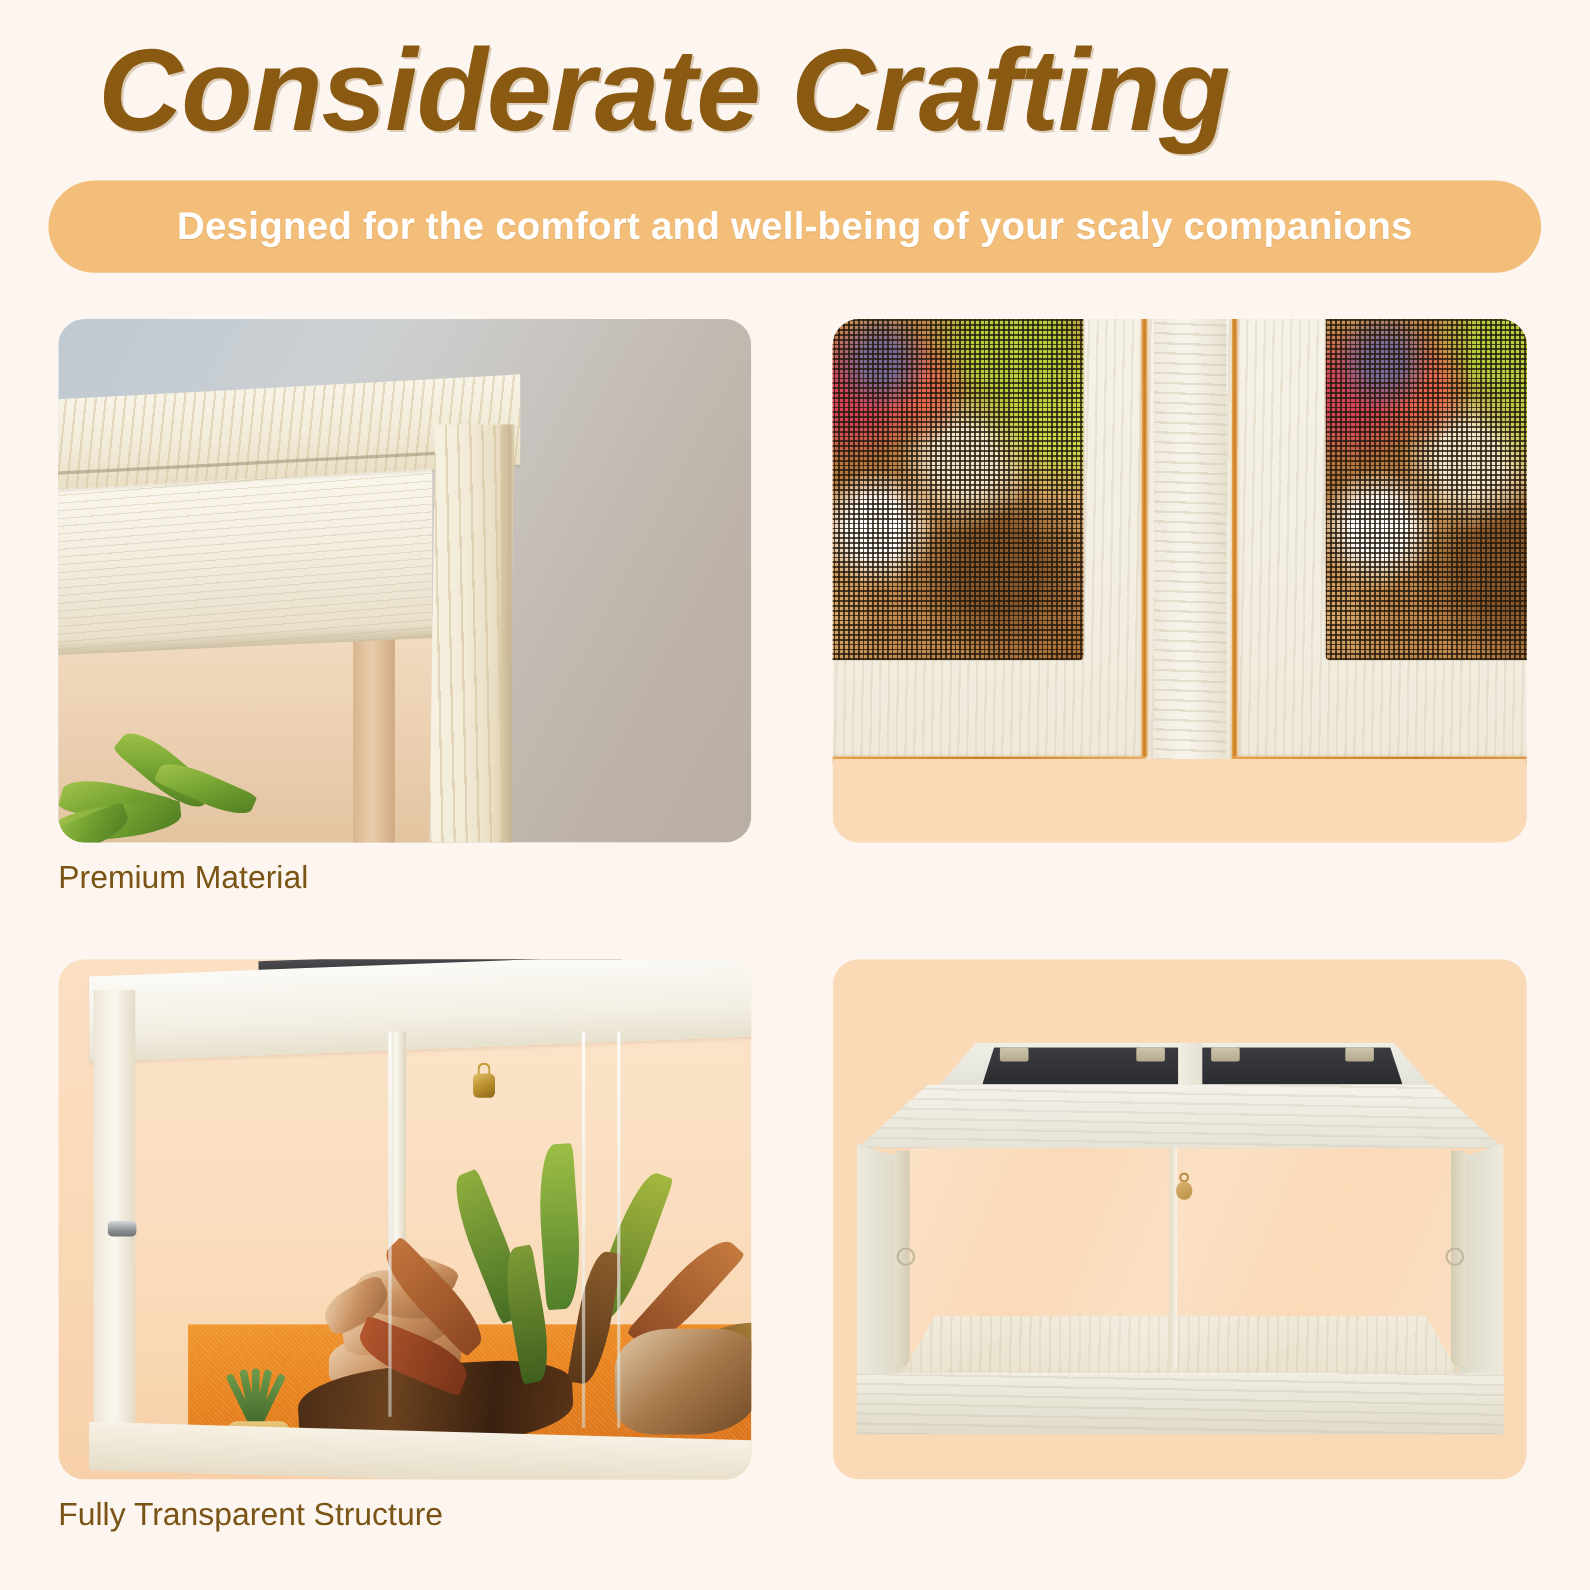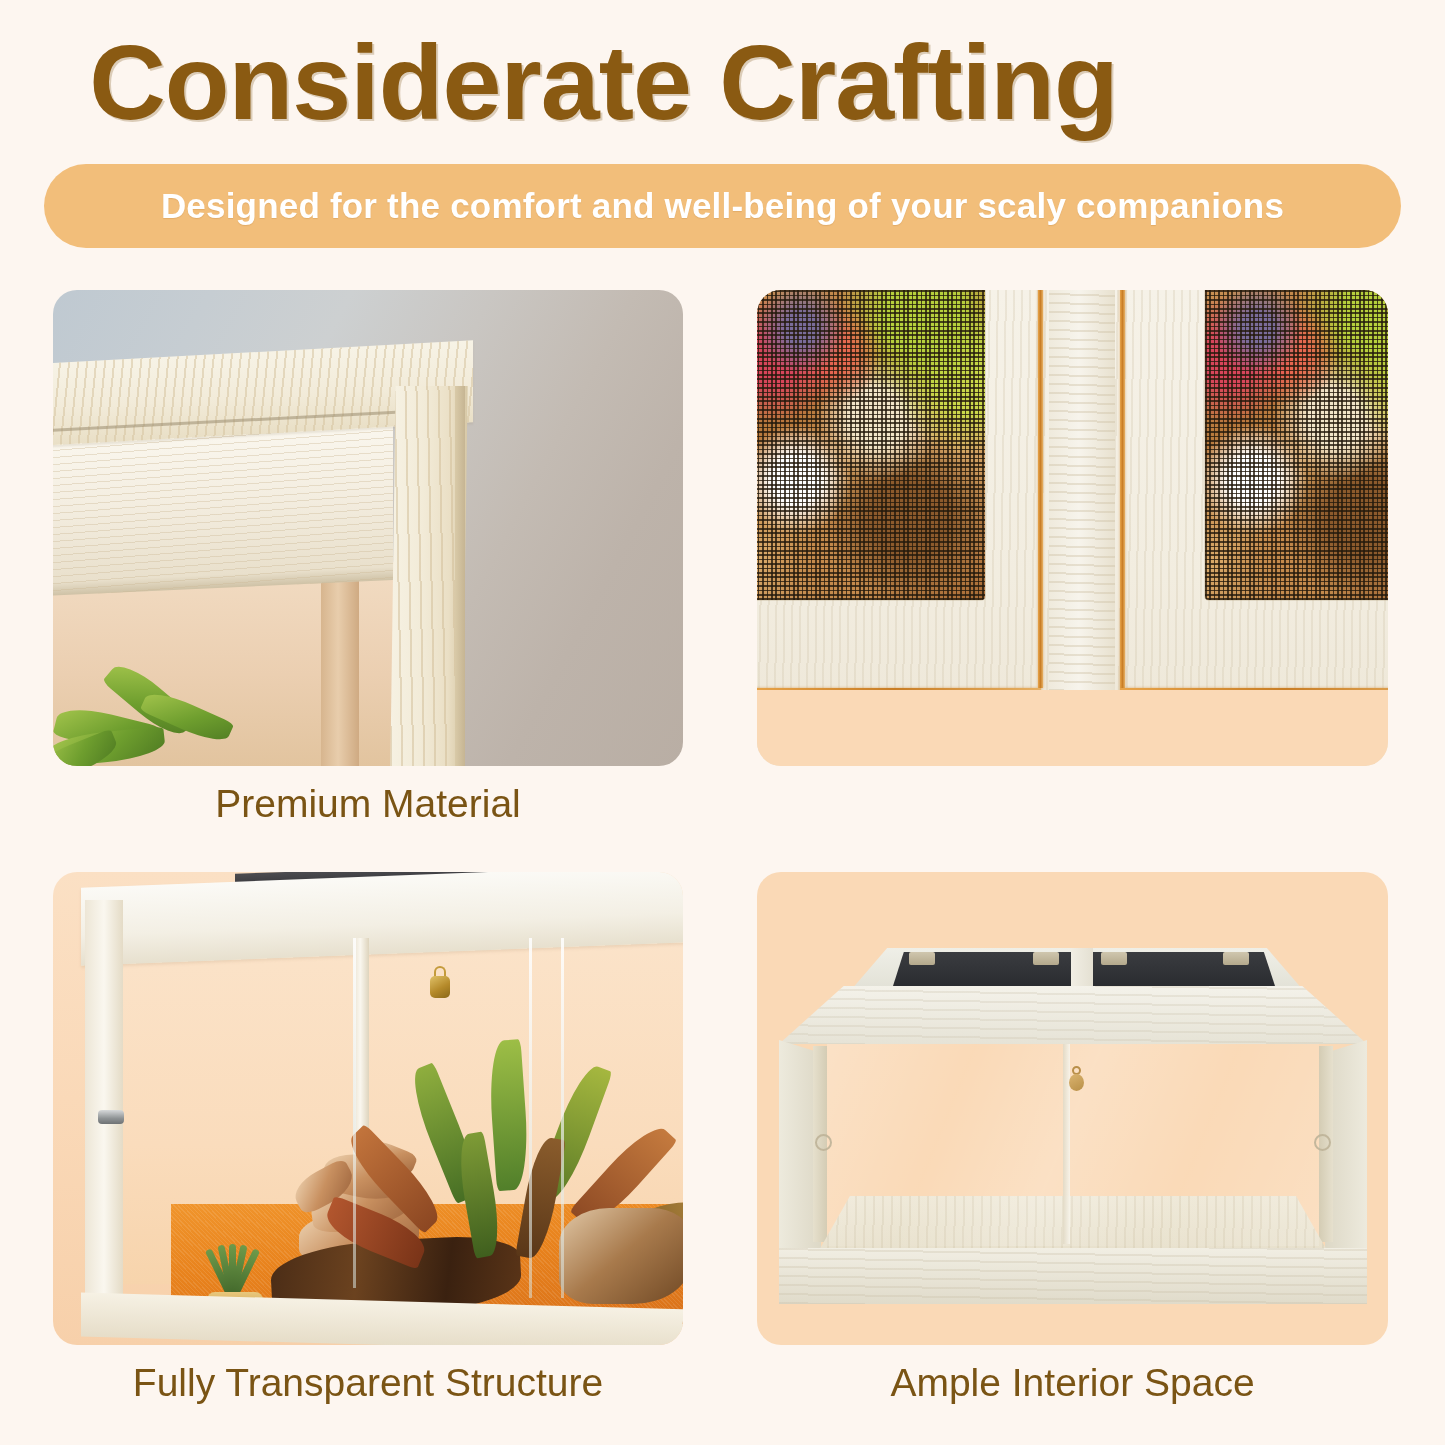--- a/index.html
+++ b/index.html
@@ -18,20 +18,21 @@
     width:1207px;
     text-align:center;
     font-family:"Liberation Sans", sans-serif;
     font-size:106px;
     font-weight:bold;
     letter-spacing:-1px;
     color:#8A5A12;
     line-height:1.15;
     text-shadow:2px 2px 0 rgba(120,78,16,0.25);
     white-space:nowrap;
+    font-style:italic;
   }
 
   #subtitle-banner {
     position:absolute;
     left:44px; top:164px;
     width:1357px; height:84px;
     background:#F2BE7A;
     border-radius:42px;
     display:flex;
     align-items:center;
@@ -48,23 +49,23 @@
 
   
   .card { position:absolute; }
   .photo {
     position:absolute;
     border-radius:24px;
     overflow:hidden;
   }
   .caption {
     position:absolute;
-    text-align:center;
+    text-align:left;
     color:#7A5414;
-    font-size:39px;
+    font-size:29px;
     font-weight:normal;
     line-height:1.12;
     white-space:pre-line;
   }
 
   
   #card-premium-material  { left:53px;  top:290px;  width:630px; height:540px; }
   #card-mesh-roof         { left:757px; top:290px;  width:631px; height:590px; }
   #card-transparent       { left:53px;  top:872px;  width:630px; height:540px; }
   #card-interior-space    { left:757px; top:872px;  width:631px; height:540px; }
@@ -542,14 +543,13 @@
         <span class="drop"></span>
       </div>
 
       <div class="vent-hole" id="vent-left"></div>
       <div class="vent-hole" id="vent-right"></div>
 
       <div class="base-rail"></div>
     </div>
   </div>
 
-  <div class="caption" id="caption-interior-space">Ample Interior Space</div>
 </div>
 
 </body></html>

